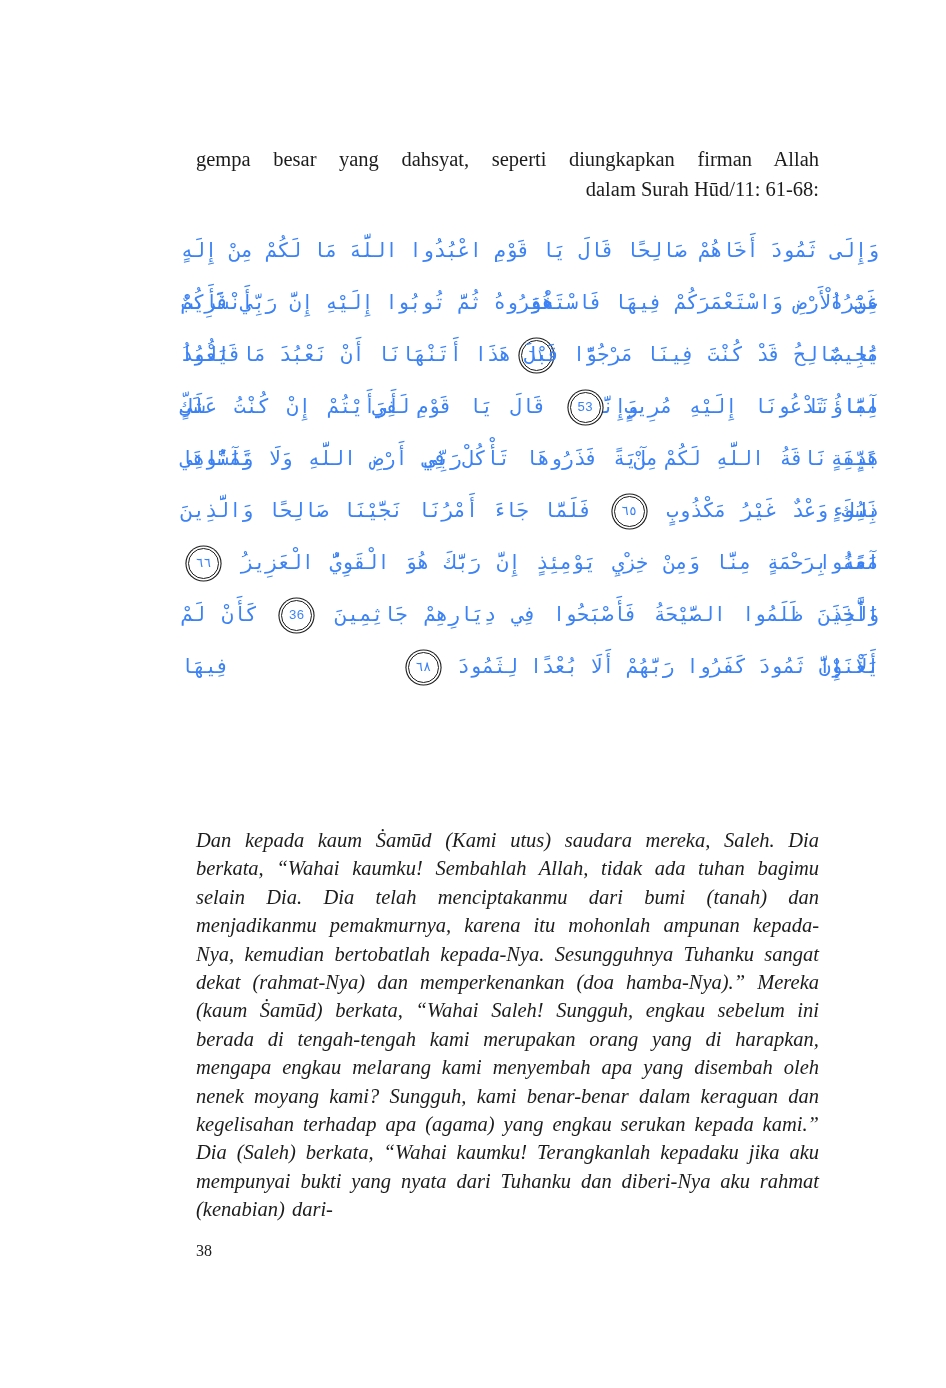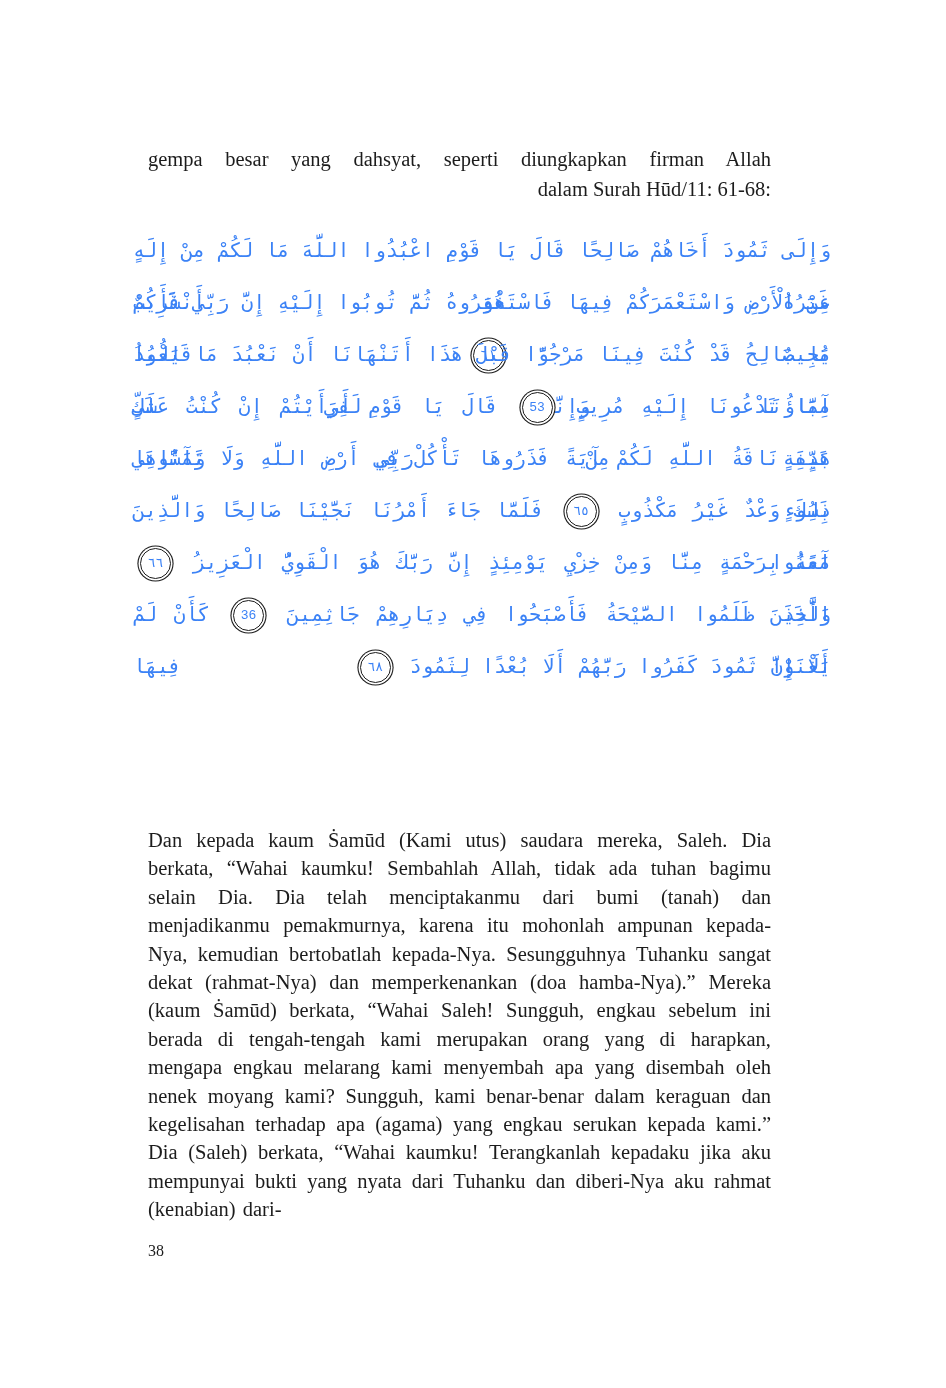--- a/index.html
+++ b/index.html
@@ -1,18 +1,18 @@
 <!DOCTYPE html>
 <html lang="id"><head>
 <meta charset="utf-8">
 <style>
   html,body{margin:0;padding:0;background:#ffffff;}
   body{width:946px;height:1388px;position:relative;color:#1c1c1c;
        font-family:"Liberation Serif","DejaVu Serif",serif;}
-  .page{position:absolute;inset:0;background:#ffffff;}
+  .page{position:absolute;inset:0;background:#ffffff;margin-left:48px;}
 
   
   .intro{position:absolute;left:148px;top:144px;width:623px;
          font-size:20.5px;line-height:30px;}
   .intro .l1{text-align:justify;text-align-last:justify;}
   .intro .l2{text-align:right;}
 
   
   .quran{position:absolute;left:133px;top:226px;width:698px;
          font-family:Liberation Mono, monospace;font-size:20px;color:#3b82f6;}
@@ -21,21 +21,21 @@
   .q-line.q-last{text-align-last:right;}
   .ayah{display:inline-flex;align-items:center;justify-content:center;
         width:29px;height:29px;border:1.6px solid #1c1c1c;border-radius:50%;
         box-shadow:0 0 0 1.5px #ffffff,0 0 0 2.6px #1c1c1c;
         font-size:13px;line-height:1;vertical-align:middle;margin:0 7px;
         background:#ffffff;}
   .ayah:empty{display:none;}
 
   
   .translation{position:absolute;left:148px;top:826px;width:623px;
-               font-size:20.5px;line-height:28.4px;
+               font-style:italic;font-size:20.5px;line-height:28.4px;
                text-align:justify;word-spacing:2px;}
 
   
   .footer{position:absolute;left:148px;top:1242px;width:623px;
           display:flex;justify-content:space-between;align-items:baseline;}
   .page-num{font-size:16px;font-style:normal;}
   .running-title{font-size:19px;font-style:italic;}
 </style>
 </head>
 <body>

